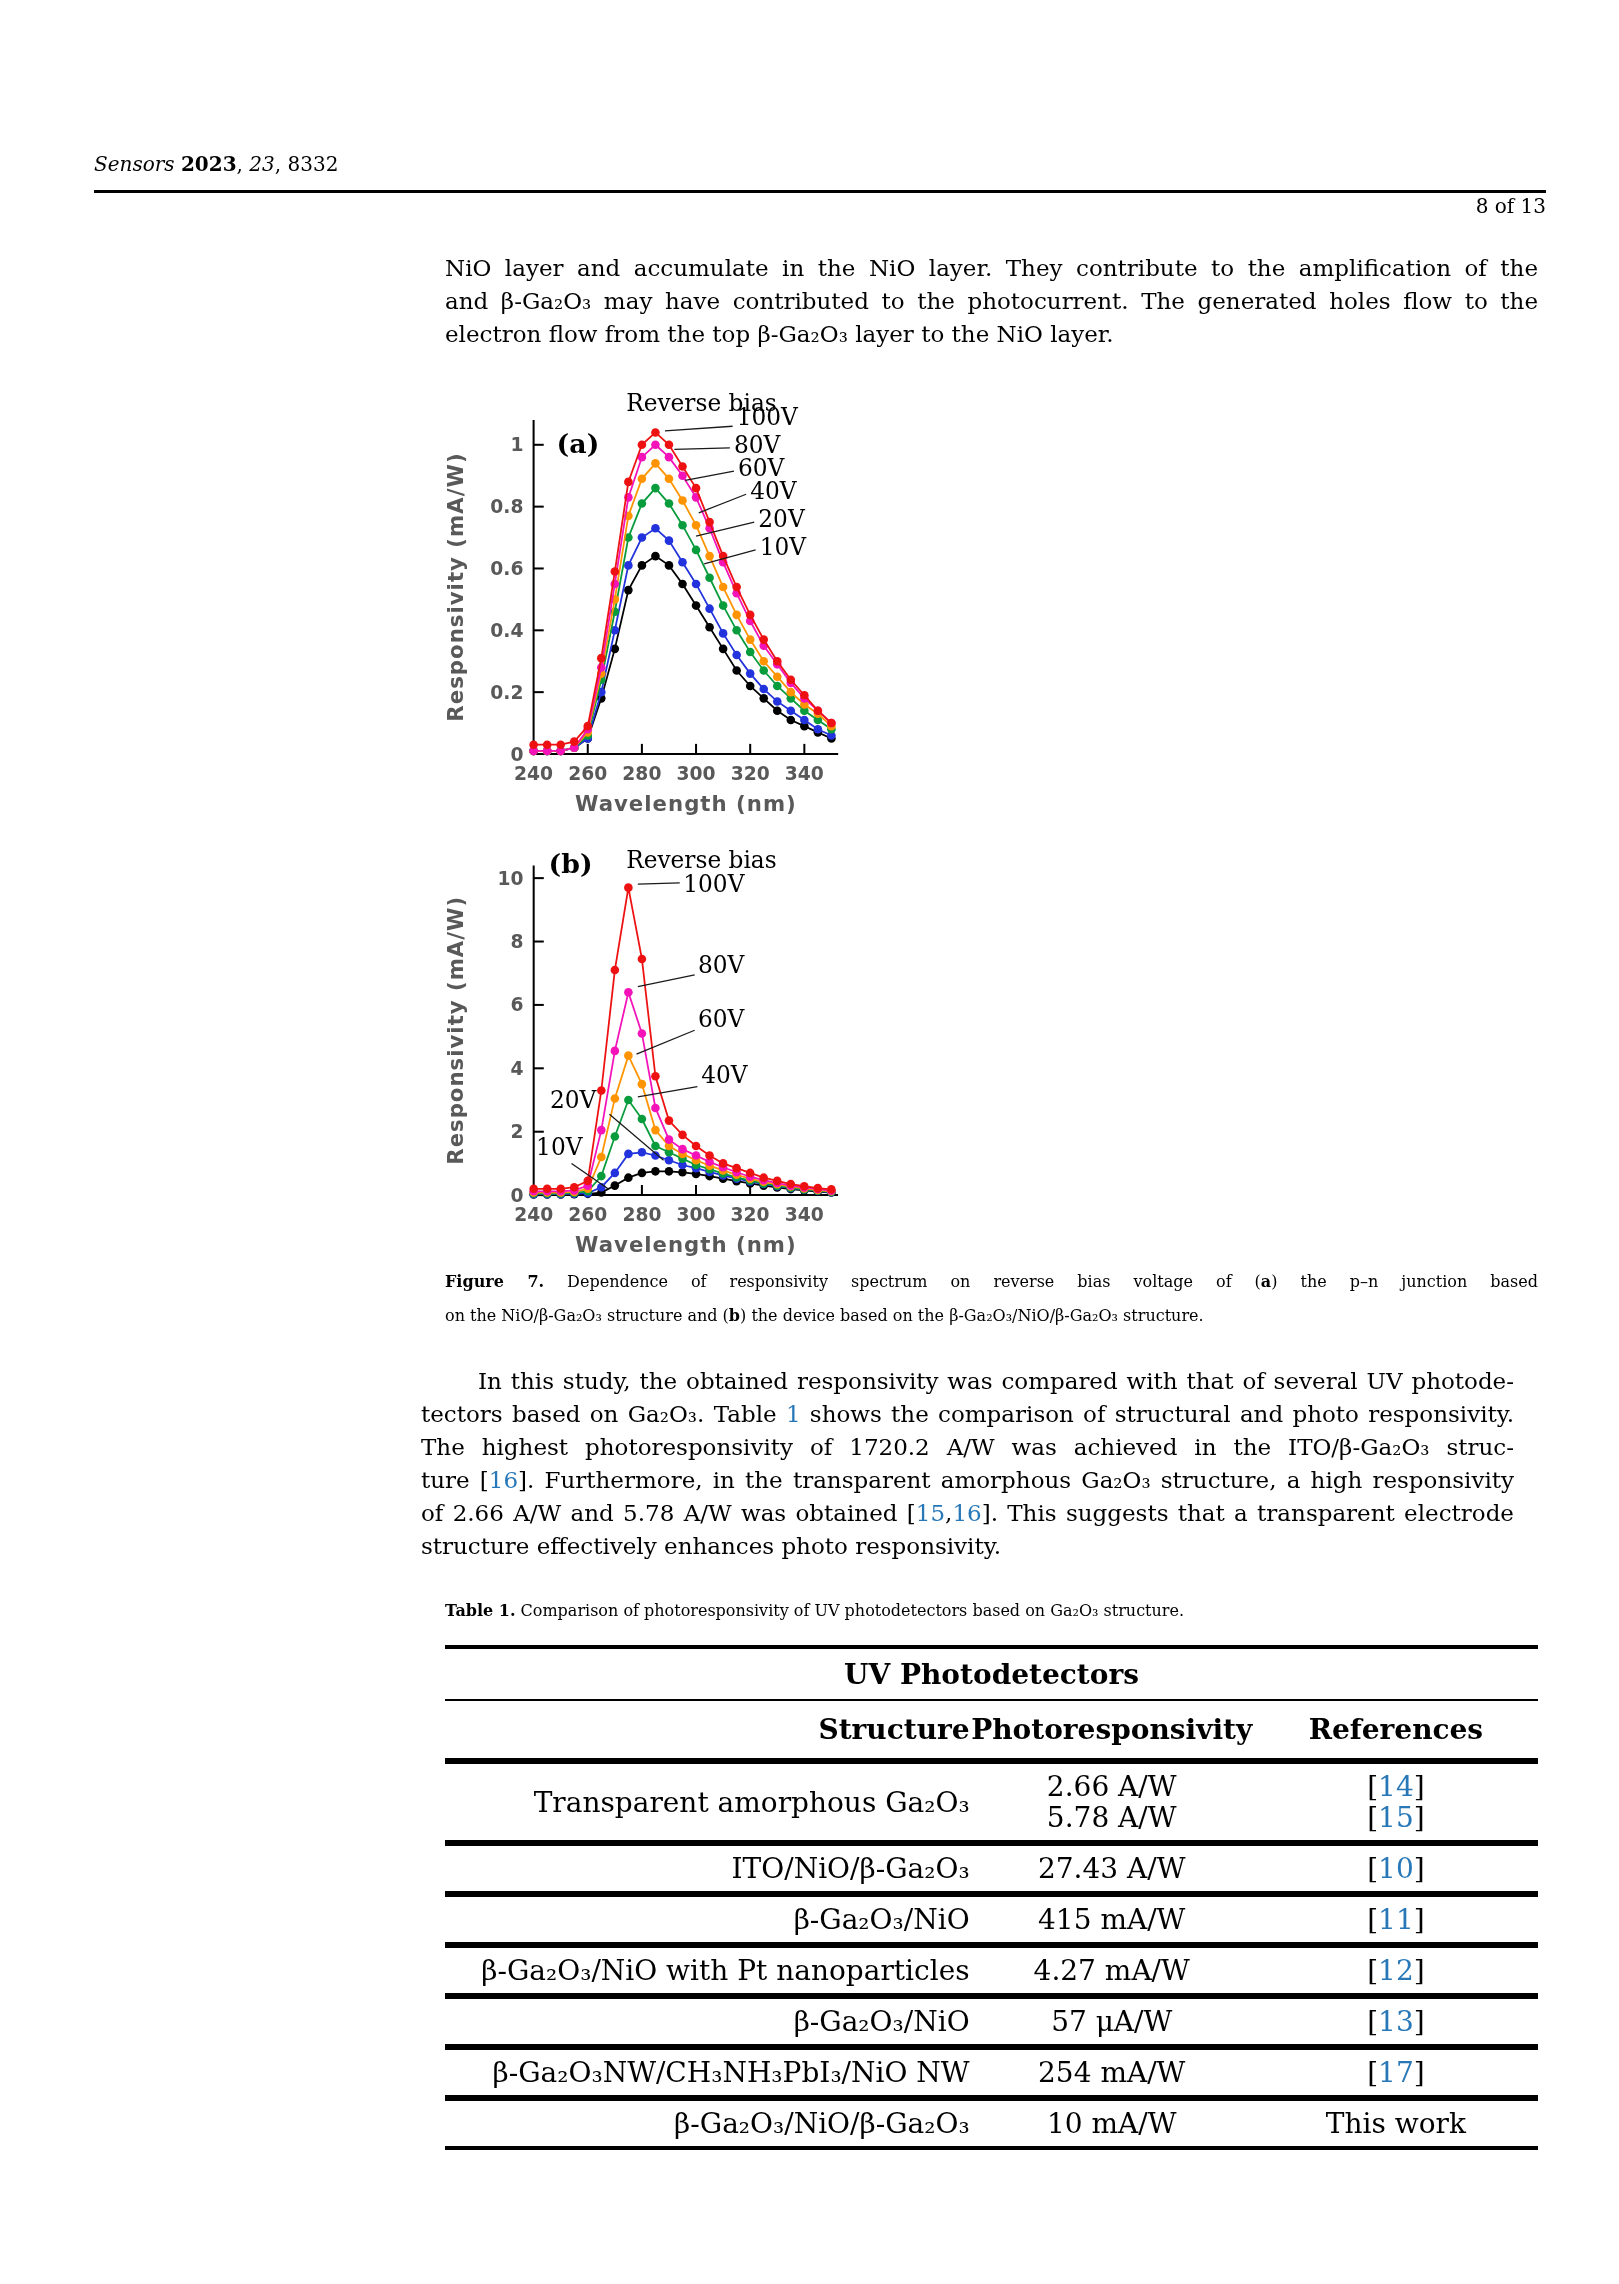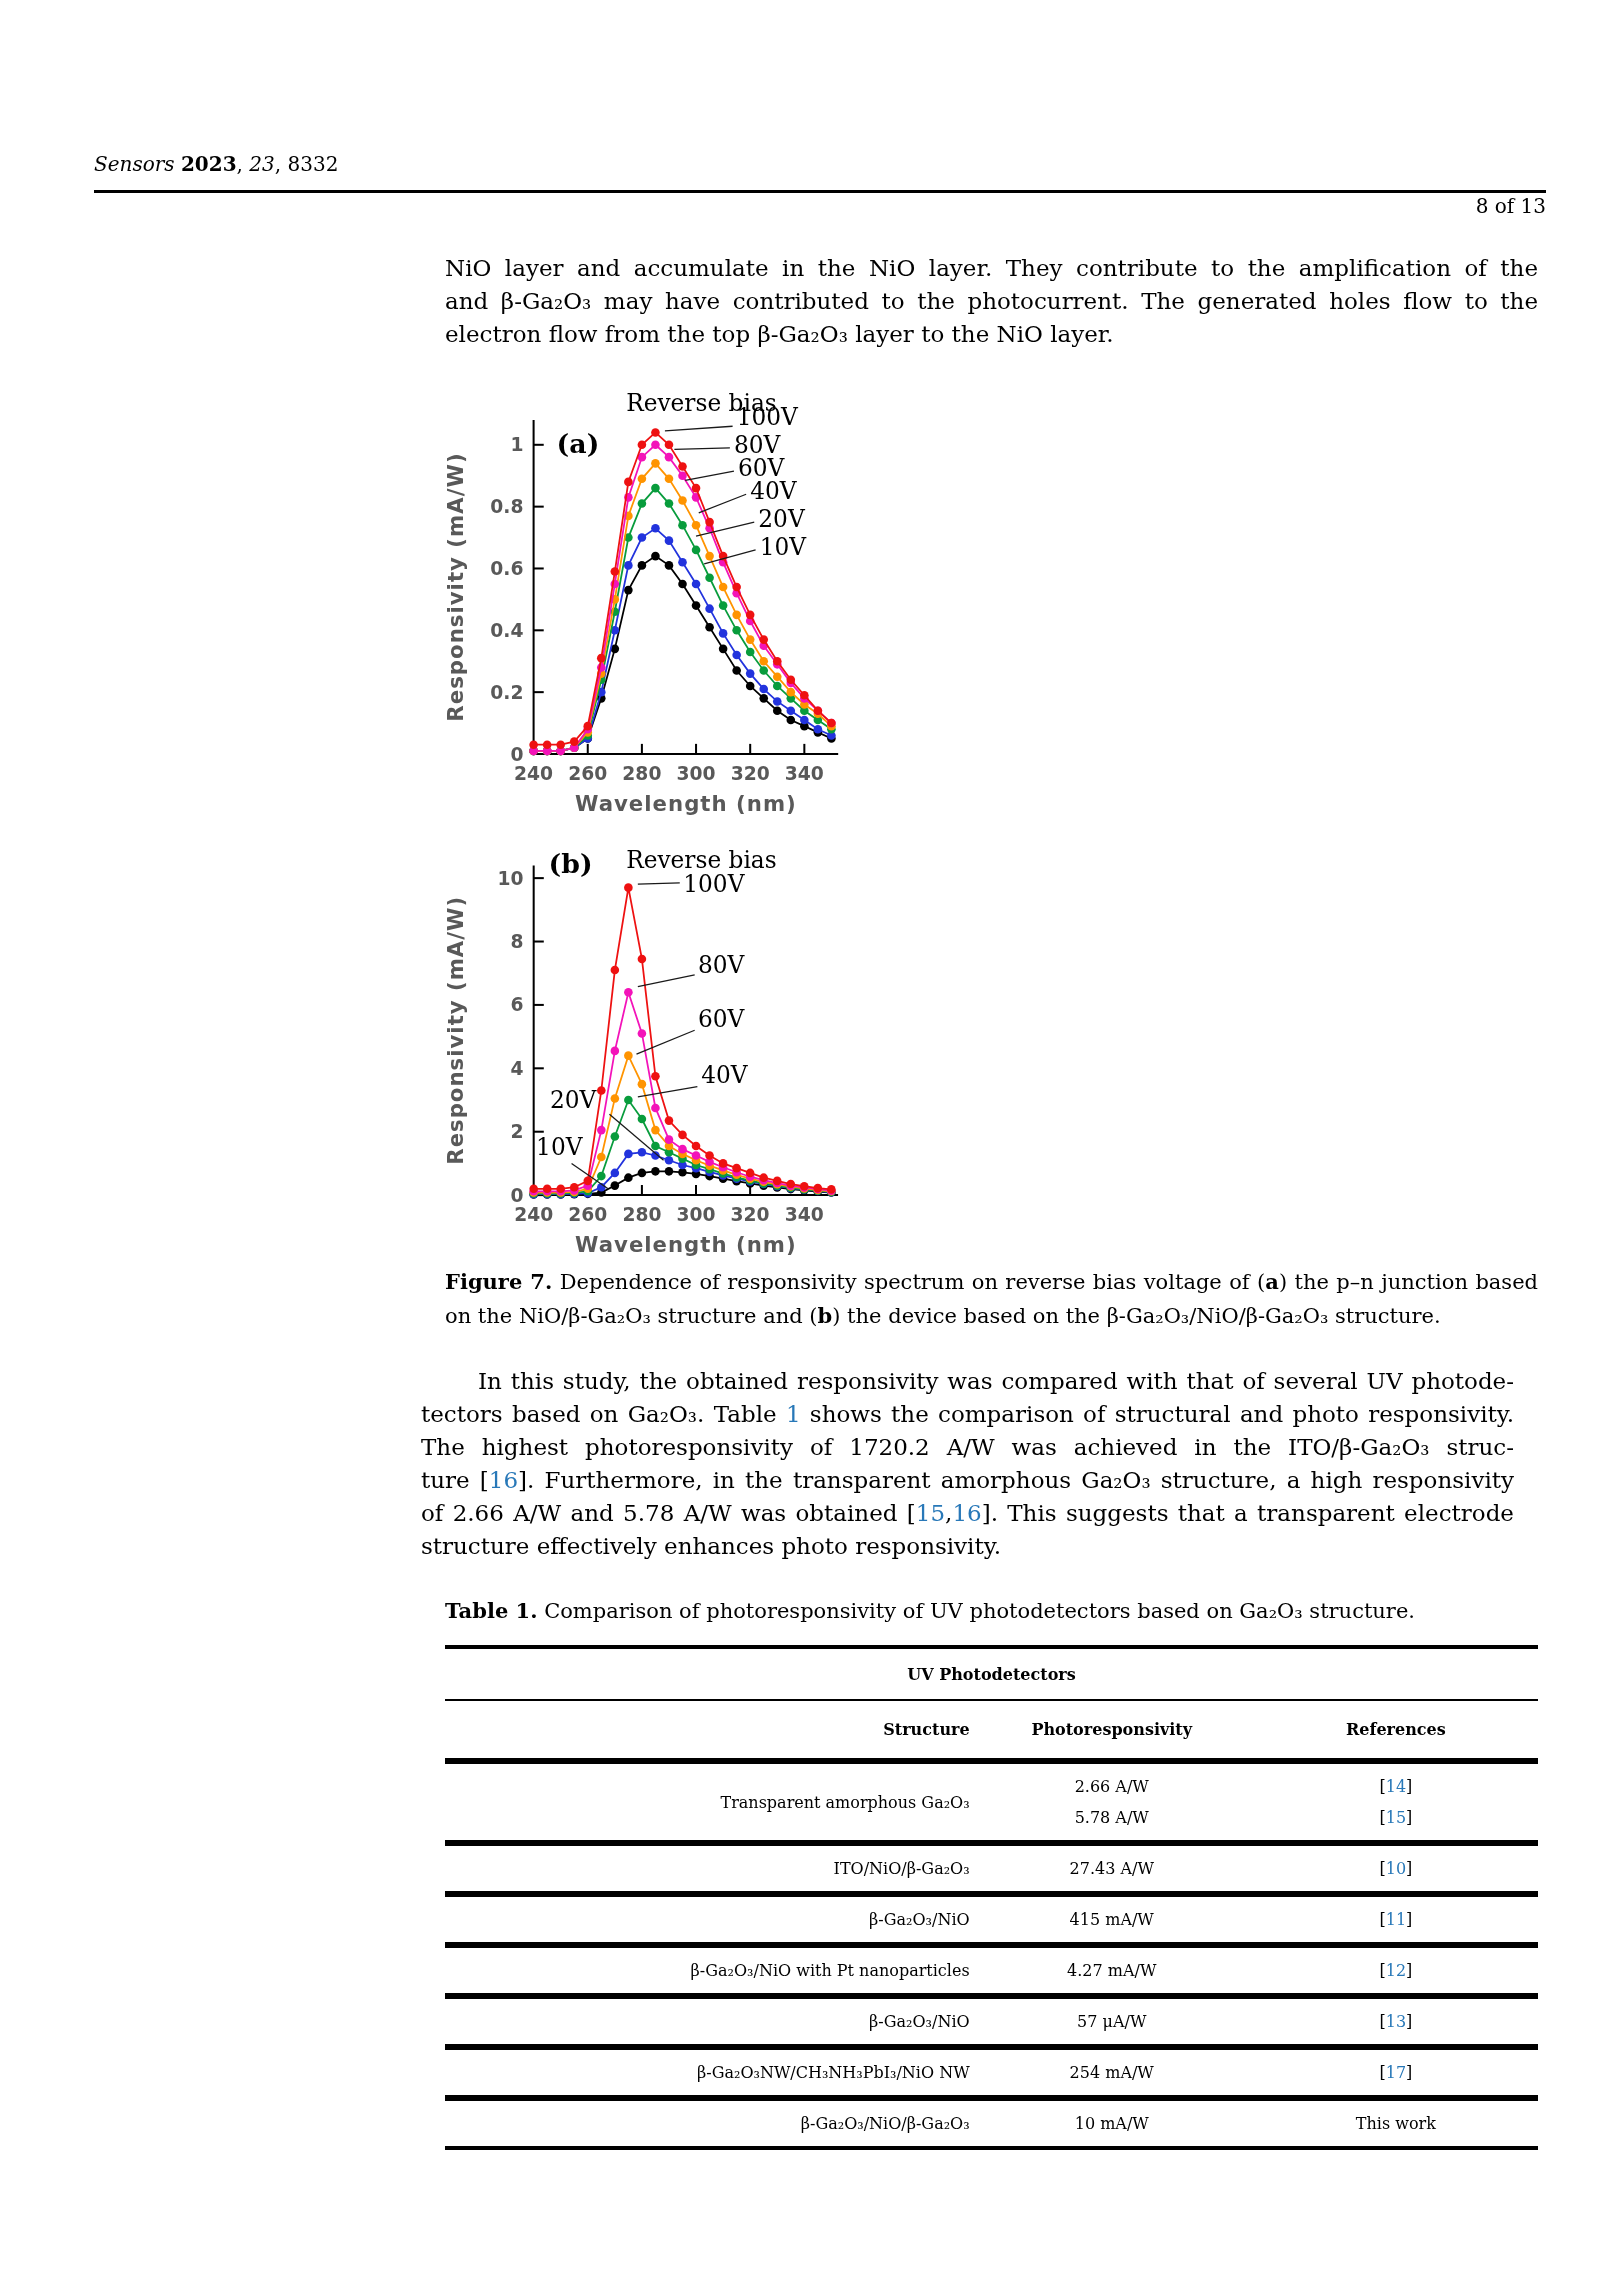--- a/index.html
+++ b/index.html
@@ -10,25 +10,25 @@
   
   .runhead{font-size:20px;}
   .st-i{font-style:italic;}
   .st-b{font-weight:bold;}
   .st-link{color:#2878b8;}
   
   .para .tline{font-size:23px;line-height:33px;text-align:left;white-space:normal;}
   .para .just{text-align:justify;text-align-last:justify;}
   .para .ind{text-indent:57px;}
   
-  .cap .tline{font-size:21px;line-height:34px;text-align:left;}
+  .cap .tline{font-size:16px;line-height:34px;text-align:left;}
   .cap .just{text-align:justify;text-align-last:justify;}
   
   .tbl{position:absolute;left:445px;top:1645px;width:1093px;box-sizing:border-box;
-       border-top:4px solid #000;border-bottom:4px solid #000;font-size:16px;}
+       border-top:4px solid #000;border-bottom:4px solid #000;font-size:28px;}
   .tbl-group{height:50px;display:flex;align-items:center;justify-content:center;
        font-weight:bold;border-bottom:2px solid #000;}
   .tbl-head{display:flex;align-items:center;height:57px;font-weight:bold;}
   .tbl-row{display:flex;align-items:center;min-height:45px;border-top:6px solid #000000;}
   .c1{width:48%;box-sizing:border-box;padding-left:20px;text-align:right;}
   .c2{width:26%;text-align:center;}
   .c3{width:26%;text-align:center;}
   .c2 .vline, .c3 .vline{line-height:31px;}
   svg{overflow:visible;}
   svg text{user-select:none;}

